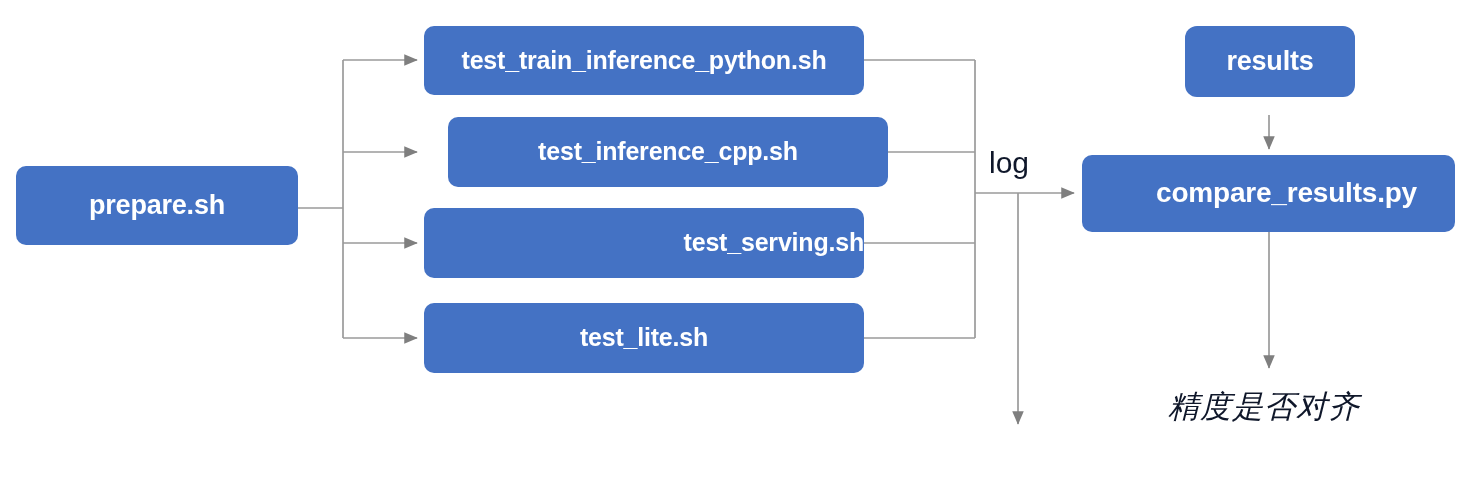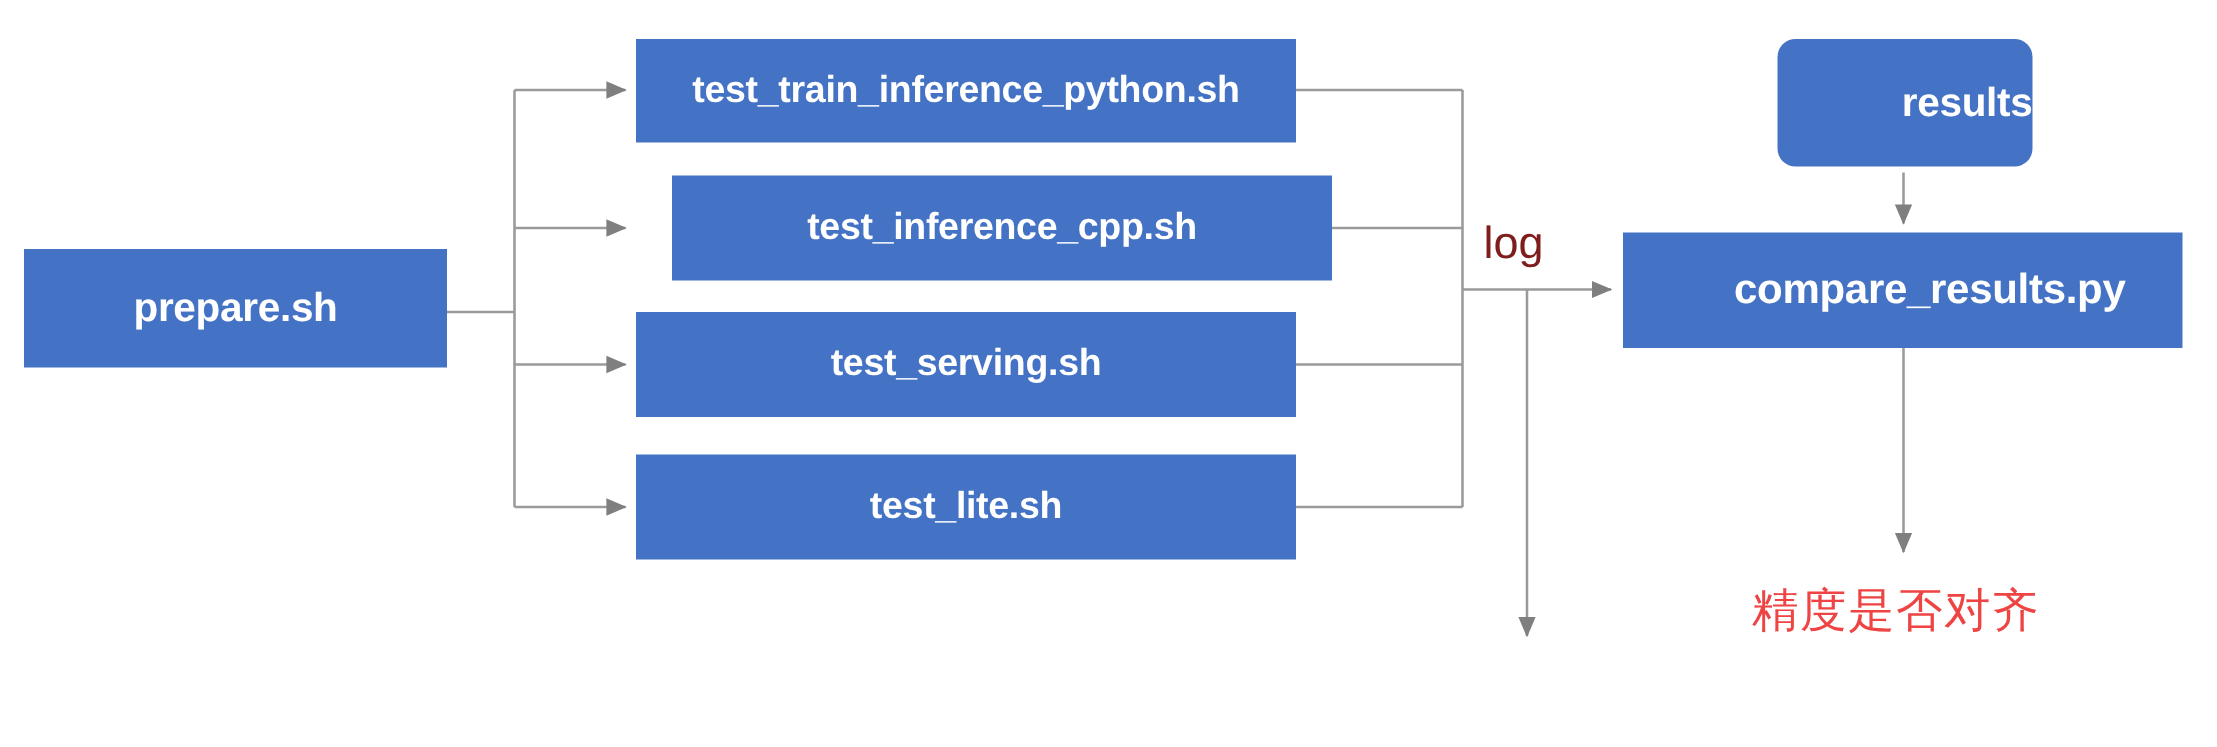--- a/index.html
+++ b/index.html
@@ -30,48 +30,50 @@
     background: #4472C4;
     color: #ffffff;
     display: flex;
     align-items: center;
     justify-content: center;
     font-weight: bold;
     letter-spacing: -0.2px;
     text-align: center;
     box-sizing: border-box;
     line-height: 1.1;
+    border-radius: 10px;
   }
   .node.rounded {
     border-radius: 12px;
   }
   #node-prepare     { left: 16px;   top: 166px; width: 282px; height: 79px;  font-size: 27px; }
   #node-train-py    { left: 424px;  top: 26px;  width: 440px; height: 69px;  font-size: 25px; }
   #node-inf-cpp     { left: 448px;  top: 117px; width: 440px; height: 70px;  font-size: 25px; }
-  #node-serving     { left: 424px;  top: 208px; width: 440px; height: 70px;  font-size: 25px; }
+  #node-serving     { left: 424px;  top: 208px; width: 440px; height: 70px;  font-size: 25px; justify-content: flex-end; }
   #node-lite        { left: 424px;  top: 303px; width: 440px; height: 70px;  font-size: 25px; }
-  #node-results     { left: 1185px; top: 26px;  width: 170px; height: 85px;  font-size: 27px; justify-content: flex-end; }
+  #node-results     { left: 1185px; top: 26px;  width: 170px; height: 71px;  font-size: 27px; }
   #node-compare     { left: 1082px; top: 155px; width: 373px; height: 77px;  font-size: 28px; padding-left: 36px; }
 
   .edge-label {
     position: absolute;
-    color: #7f1d1d;
+    color: #0f172a;
     font-size: 30px;
     font-family: "Liberation Sans", "DejaVu Sans", sans-serif;
     white-space: nowrap;
   }
   #label-log { left: 989px; top: 146px; }
 
   .note-red {
     position: absolute;
-    color: #ef4444;
+    color: #0f172a;
     font-size: 31px;
     font-family: "DejaVu Sans", "Liberation Sans", sans-serif;
     white-space: nowrap;
     letter-spacing: 1px;
+    font-style: italic;
   }
   #note-function { left: 916px;  top: 443px; }
   #note-accuracy { left: 1168px; top: 386px; }
 </style>
 </head>
 <body>
 
 <div id="canvas">
 
   <svg id="edges" viewBox="0 0 1478 498" xmlns="http://www.w3.org/2000/svg">

